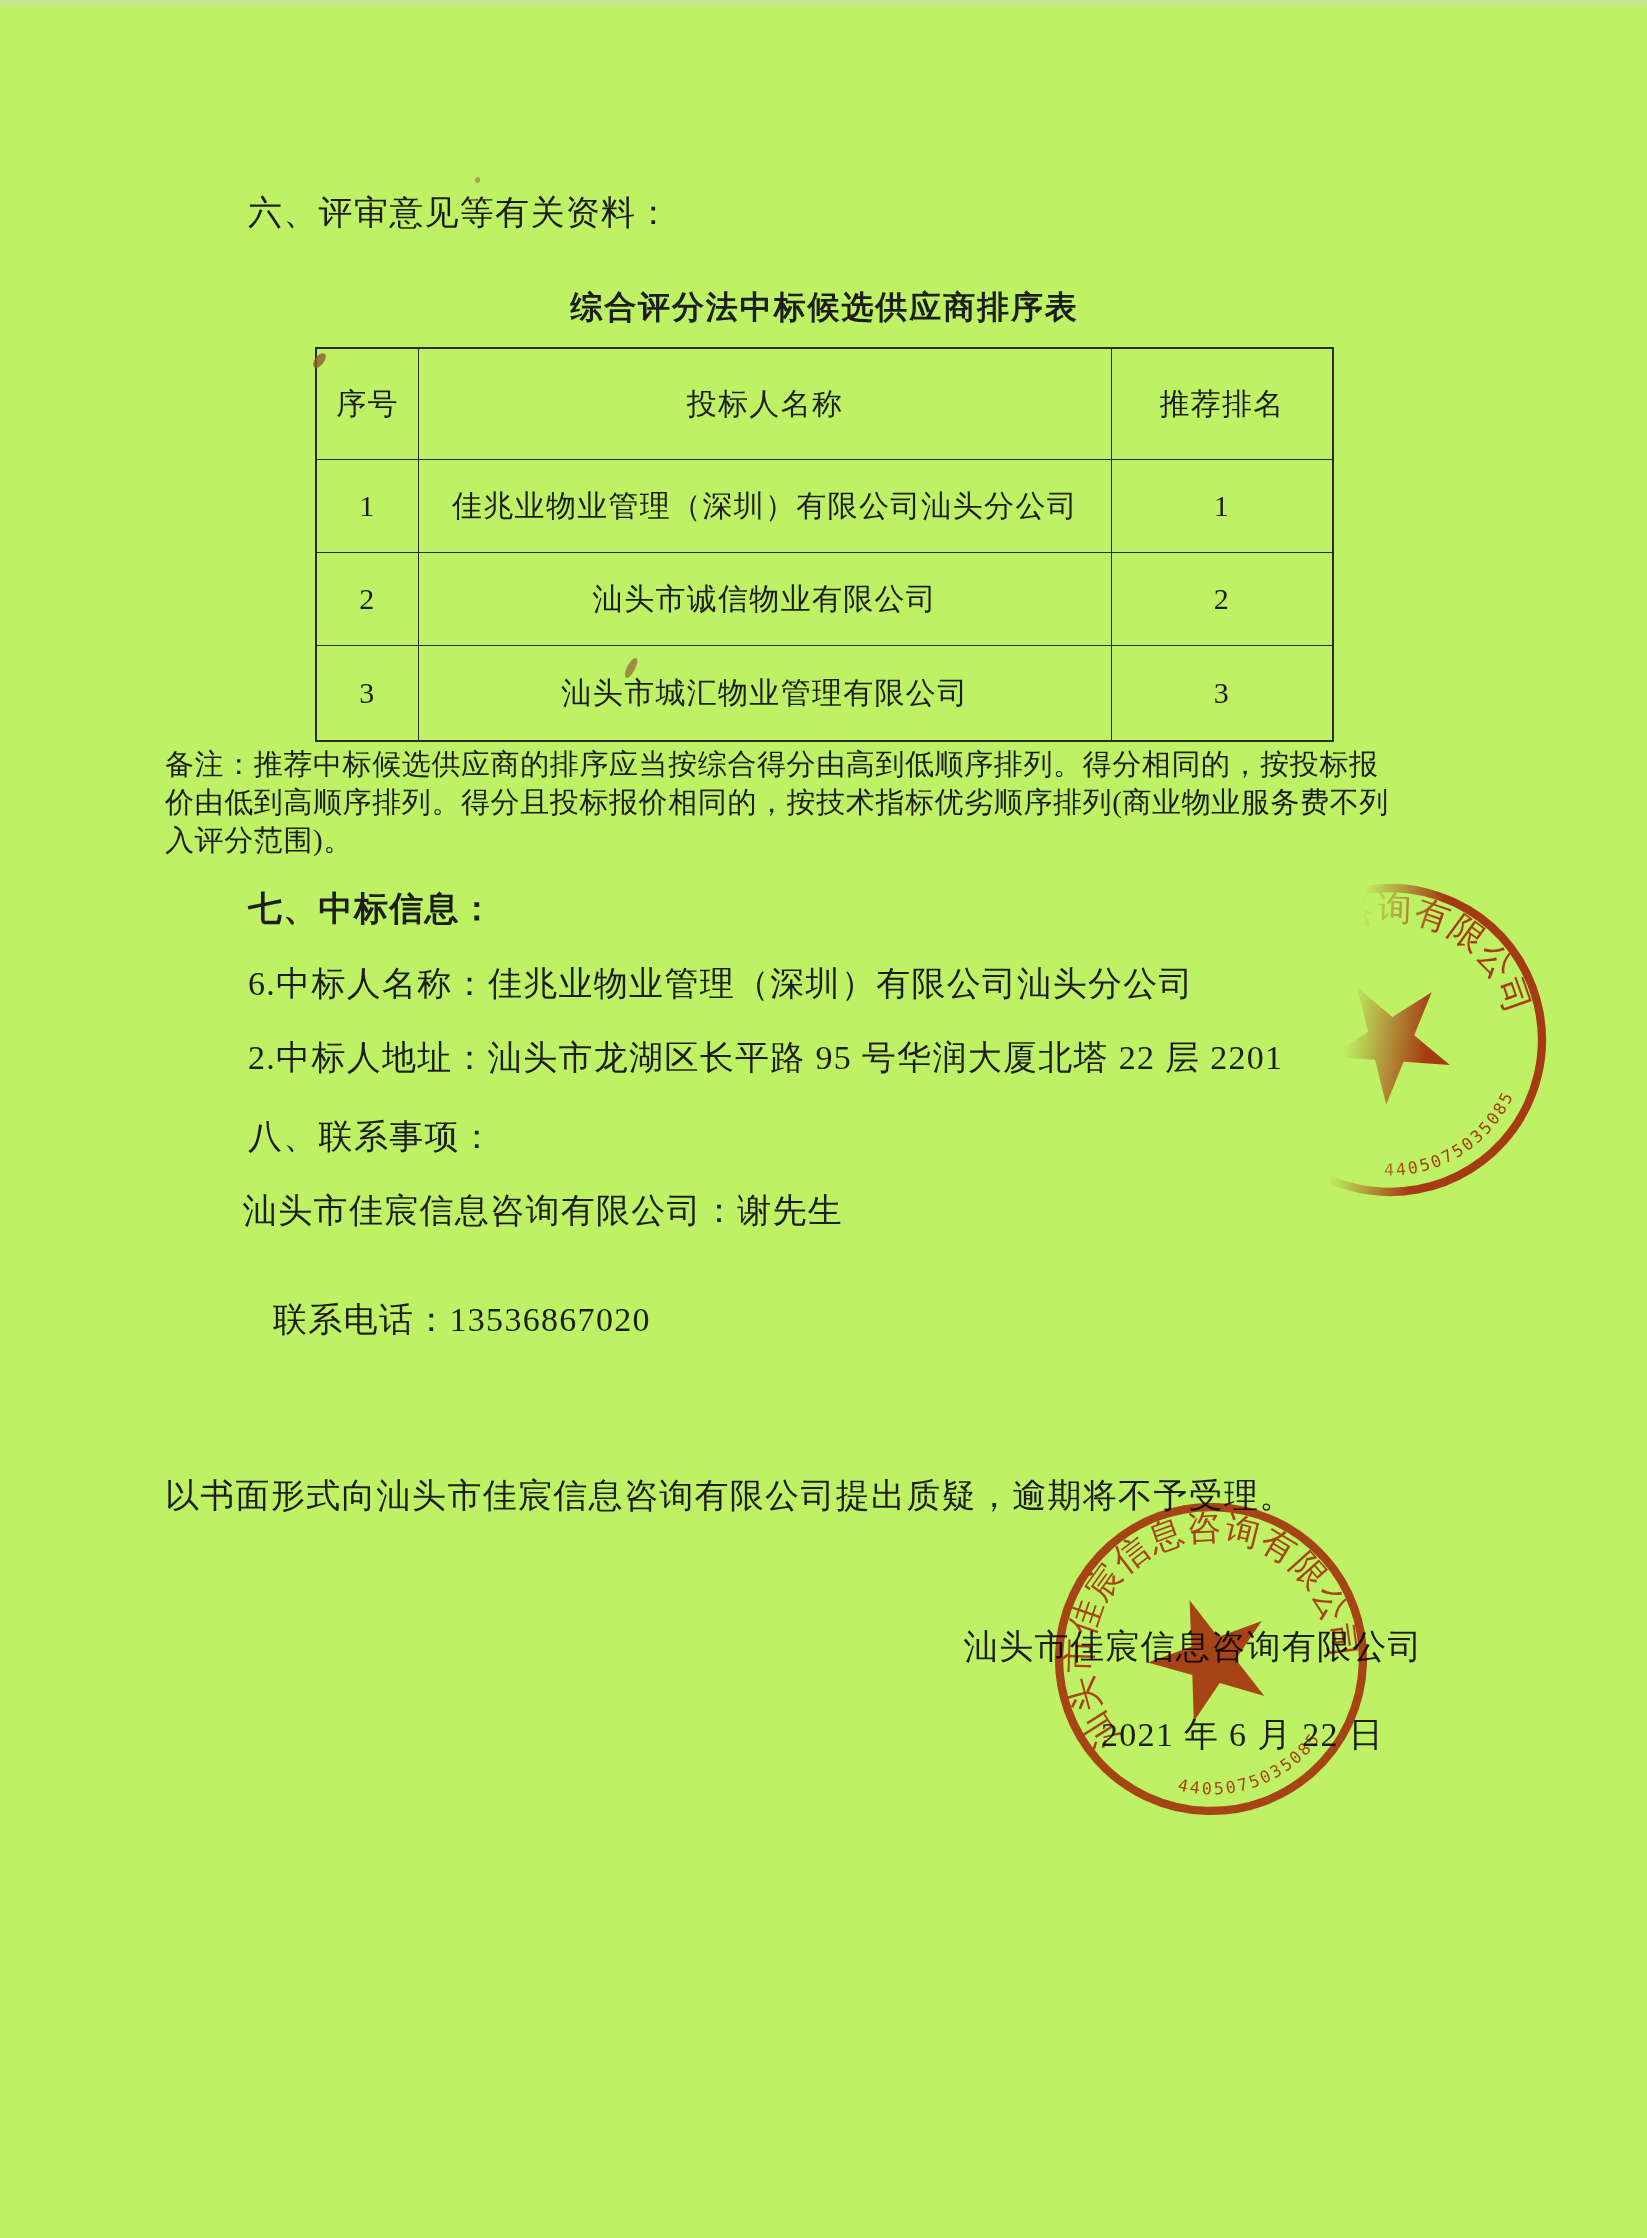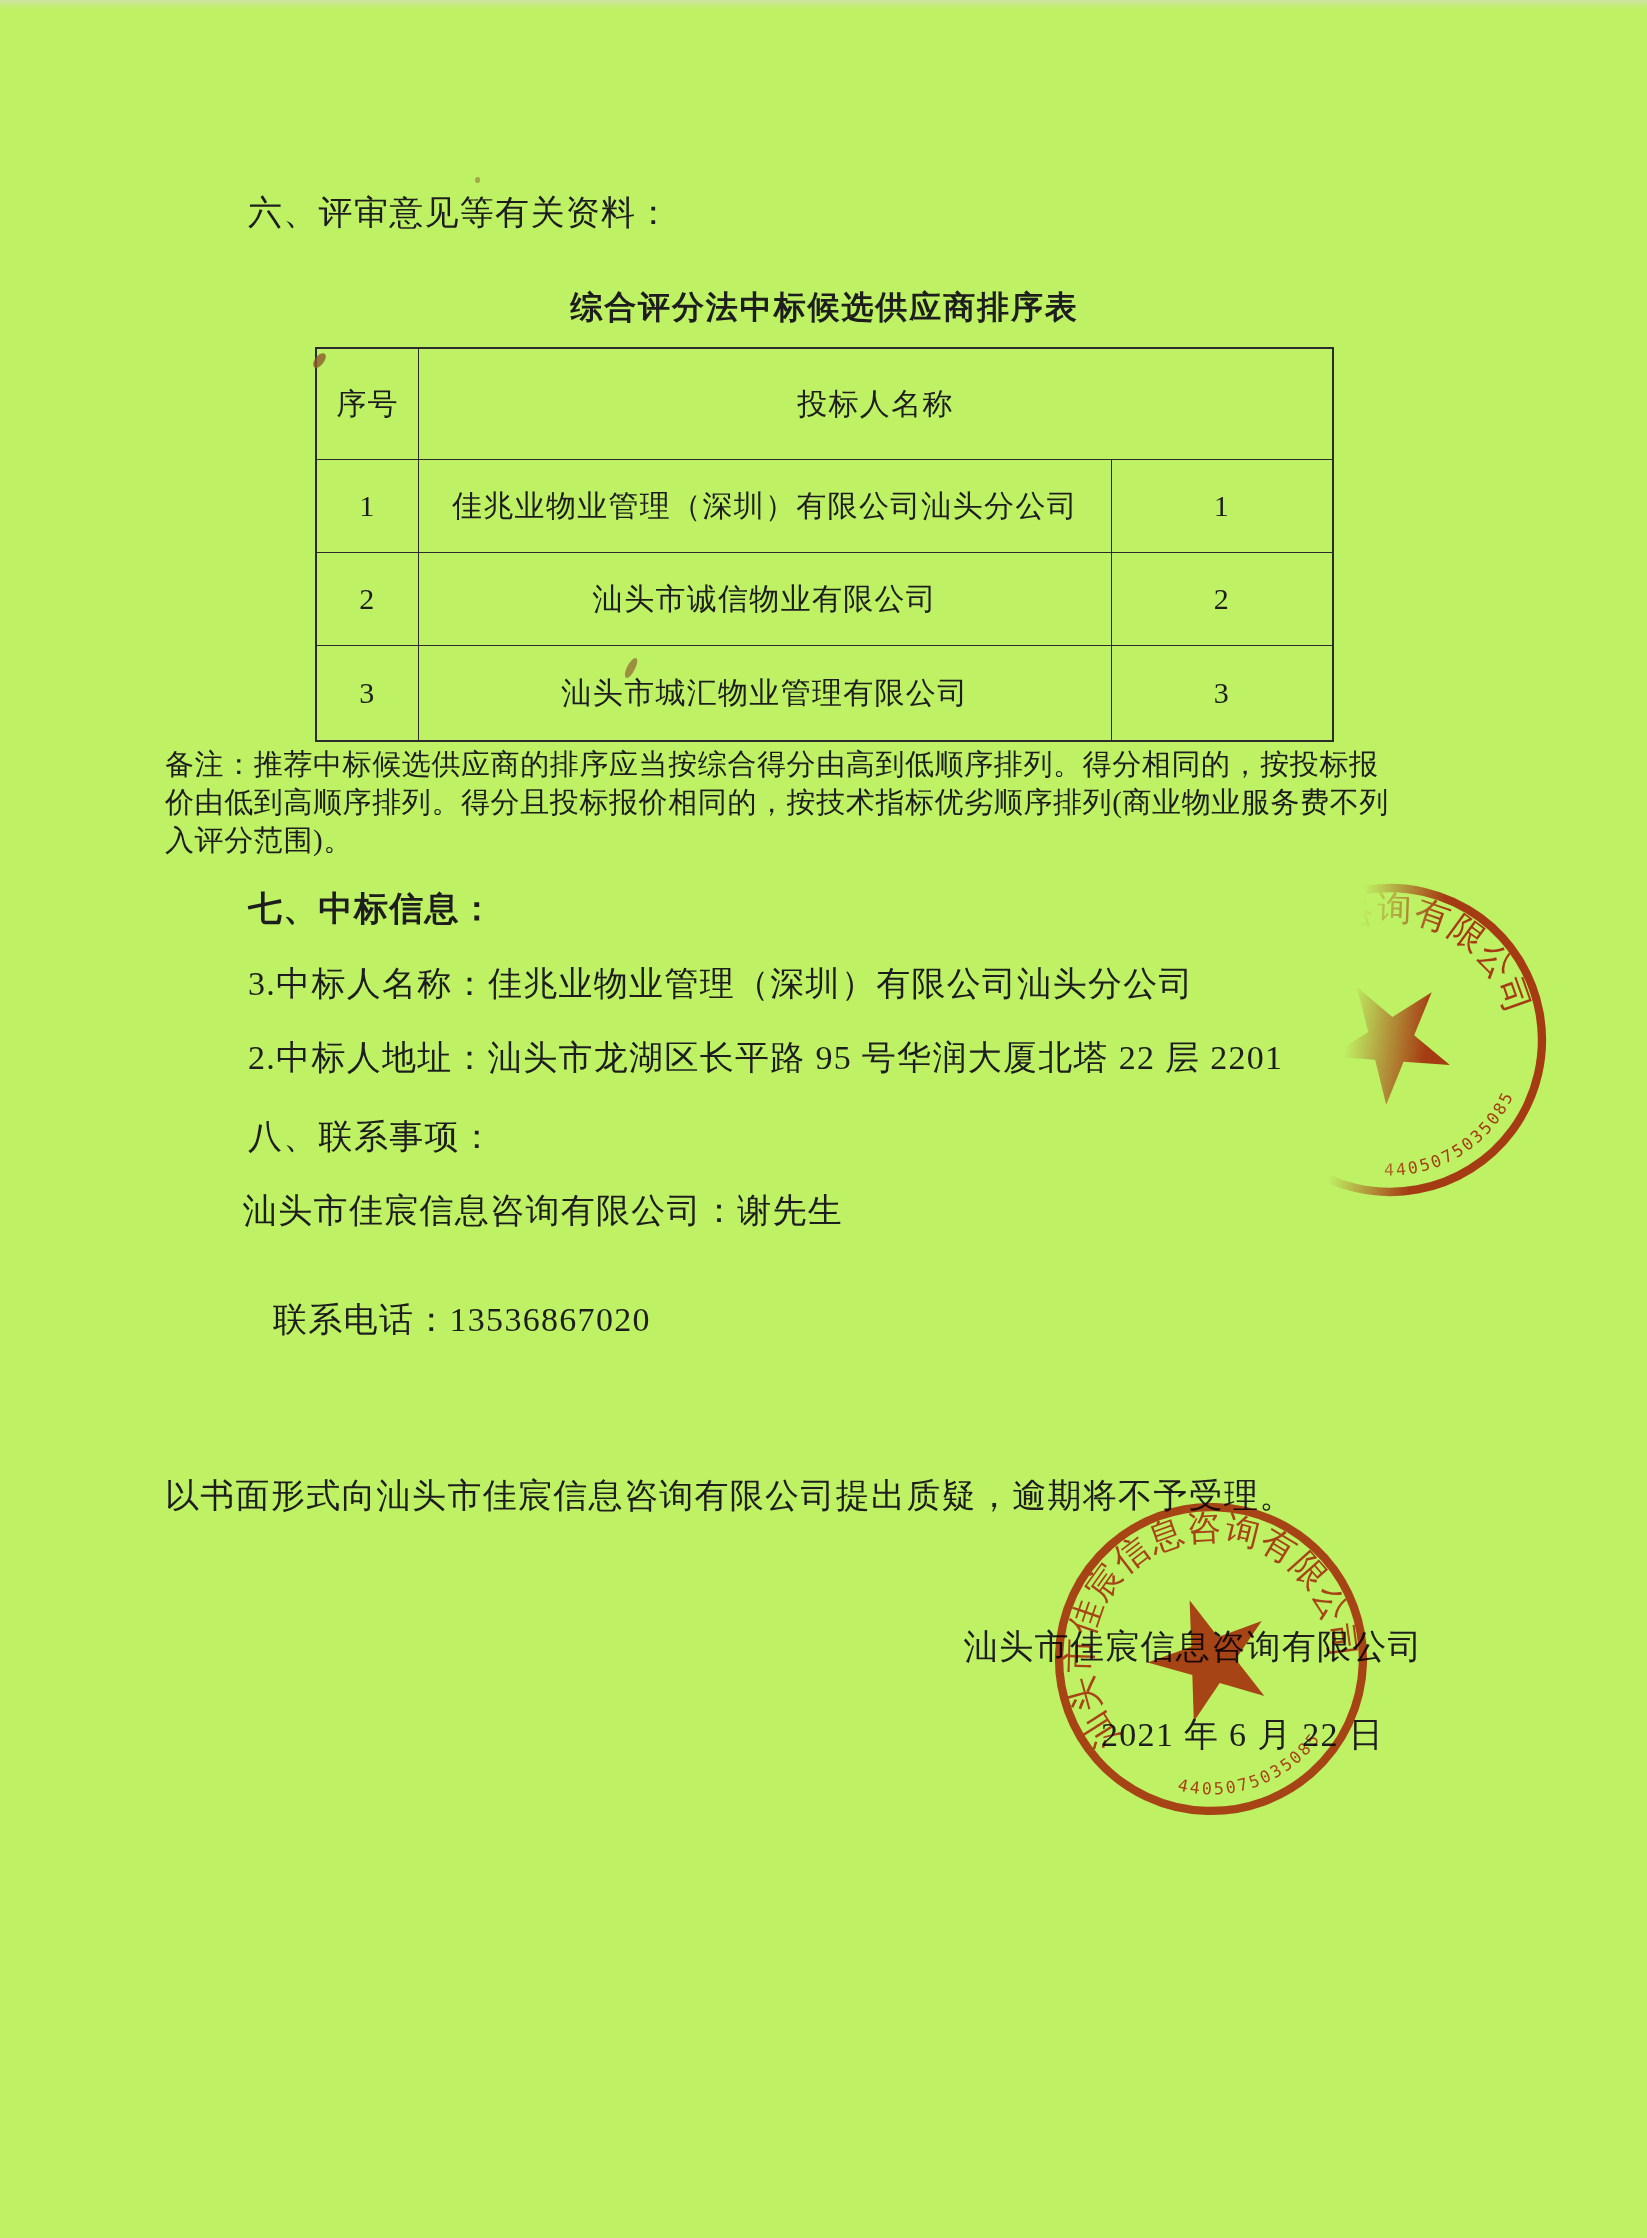--- a/index.html
+++ b/index.html
@@ -75,20 +75,21 @@
   <div class="scan-edge-top"></div>
 
   <div class="txt h-section" style="left:248px;top:190px;">六、评审意见等有关资料：</div>
 
   <div class="doc-title">综合评分法中标候选供应商排序表</div>
 
   <div class="rank-table">
     <div class="t-row hdr">
       <div class="t-cell c-no">序号</div>
       <div class="t-cell c-bidder">投标人名称</div>
+      <div class="t-cell c-rank">推荐排名</div>
     </div>
     <div class="t-row r">
       <div class="t-cell c-no">1</div>
       <div class="t-cell c-bidder">佳兆业物业管理（深圳）有限公司汕头分公司</div>
       <div class="t-cell c-rank">1</div>
     </div>
     <div class="t-row r">
       <div class="t-cell c-no">2</div>
       <div class="t-cell c-bidder">汕头市诚信物业有限公司</div>
       <div class="t-cell c-rank">2</div>
@@ -101,21 +102,21 @@
   </div>
 
   <div class="note">
     <div>备注：推荐中标候选供应商的排序应当按综合得分由高到低顺序排列。得分相同的，按投标报</div>
     <div>价由低到高顺序排列。得分且投标报价相同的，按技术指标优劣顺序排列(商业物业服务费不列</div>
     <div>入评分范围)。</div>
   </div>
 
   <div class="txt h-section" style="left:248px;top:886px;font-weight:bold;">七、中标信息：</div>
 
-  <div class="txt body-line" style="left:248px;top:961px;">3.中标人名称：佳兆业物业管理（深圳）有限公司汕头分公司</div>
+  <div class="txt body-line" style="left:248px;top:961px;">6.中标人名称：佳兆业物业管理（深圳）有限公司汕头分公司</div>
 
   <div class="txt body-line" style="left:248px;top:1035px;">2.中标人地址：汕头市龙湖区长平路 95 号华润大厦北塔 22 层 2201</div>
 
   <div class="txt h-section" style="left:248px;top:1114px;">八、联系事项：</div>
 
   <div class="txt body-line" style="left:243px;top:1188px;">汕头市佳宸信息咨询有限公司：谢先生</div>
 
   <div class="txt body-line" style="left:243px;top:1297px;margin-left:30px;">联系电话：13536867020</div>
 
 

